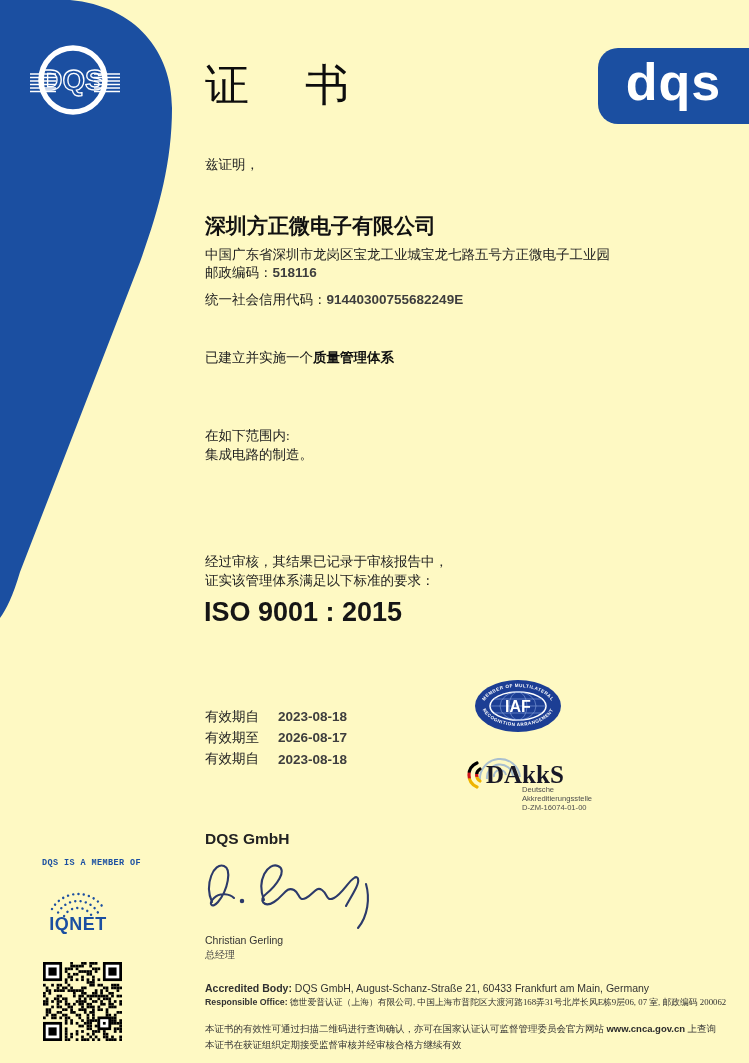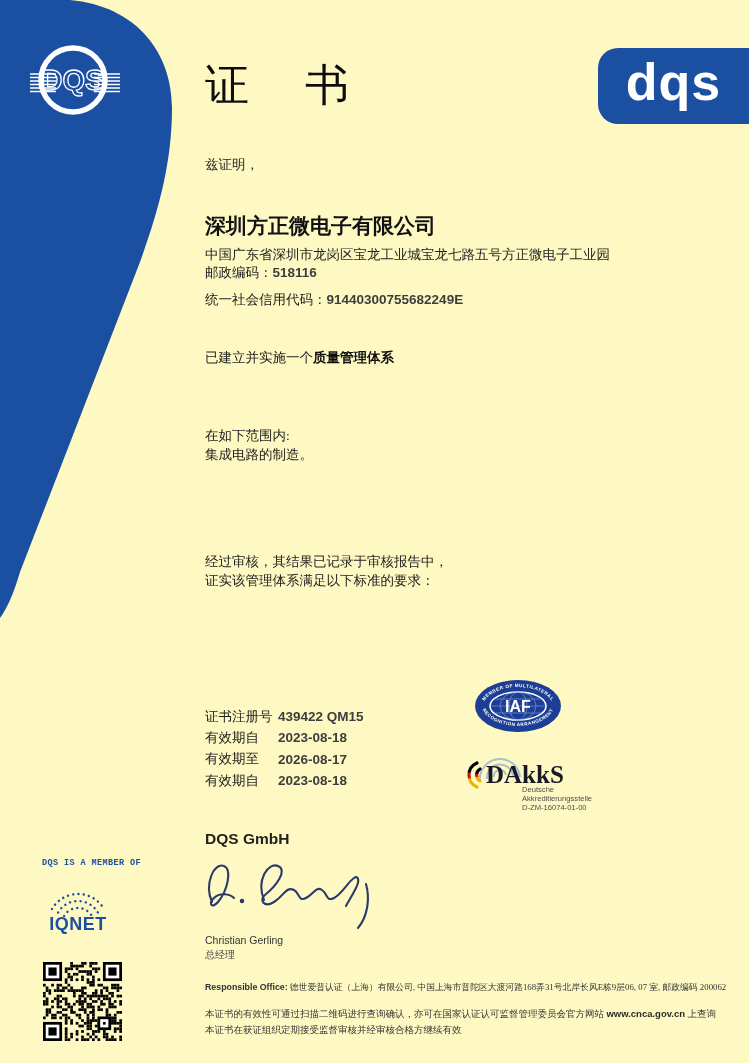--- a/index.html
+++ b/index.html
@@ -89,26 +89,23 @@
   <div class="abs serif13" style="left:205px;top:349px;">
     <span>已建立并实施一个</span><b style="font-family:'Liberation Sans','DejaVu Sans',sans-serif;color:#111;">质量管理体系</b>
   </div>
 
   <div class="abs serif13" style="left:205px;top:427px;">在如下范围内:</div>
   <div class="abs serif13" style="left:205px;top:446px;">集成电路的制造。</div>
 
   <div class="abs serif13" style="left:205px;top:553px;">经过审核，其结果已记录于审核报告中，</div>
   <div class="abs serif13" style="left:205px;top:572px;">证实该管理体系满足以下标准的要求：</div>
 
+  <div class="iso">ISO 9001 : 2015</div>
 
   <div class="cert-table">
-    <div class="cert-row">
-      <span class="lbl">证书注册号</span>
-      <span class="val">439422 QM15</span>
-    </div>
     <div class="cert-row">
       <span class="lbl">有效期自</span>
       <span class="val">2023-08-18</span>
     </div>
     <div class="cert-row">
       <span class="lbl">有效期至</span>
       <span class="val">2026-08-17</span>
     </div>
     <div class="cert-row">
       <span class="lbl">有效期自</span>
@@ -496,18 +493,19 @@
       <rect x="24" y="2" width="3" height="3" fill="#000"></rect>
       <rect x="0" y="22" width="7" height="7" fill="#000"></rect>
       <rect x="1" y="23" width="5" height="5" fill="#fff"></rect>
       <rect x="2" y="24" width="3" height="3" fill="#000"></rect>
       <rect x="20" y="20" width="5" height="5" fill="#000"></rect>
       <rect x="21" y="21" width="3" height="3" fill="#fff"></rect>
       <rect x="22" y="22" width="1" height="1" fill="#000"></rect>
     </svg>
 
   <div class="footer">
+    <div class="f1"><span>Accredited Body:</span><span style="font-weight:400;color:#333;"> DQS GmbH, August-Schanz-Straße 21, 60433 Frankfurt am Main, Germany</span></div>
     <div class="f2"><b>Responsible Office:</b><span> 德世爱普认证（上海）有限公司, 中国上海市普陀区大渡河路168弄31号北岸长风E栋9层06, 07 室, 邮政编码 200062</span></div>
     <div class="f3"><span>本证书的有效性可通过扫描二维码进行查询确认，亦可在国家认证认可监督管理委员会官方网站 </span><b>www.cnca.gov.cn</b><span> 上查询</span></div>
     <div class="f4">本证书在获证组织定期接受监督审核并经审核合格方继续有效</div>
   </div>
 
 </div>
 
 </body></html>

